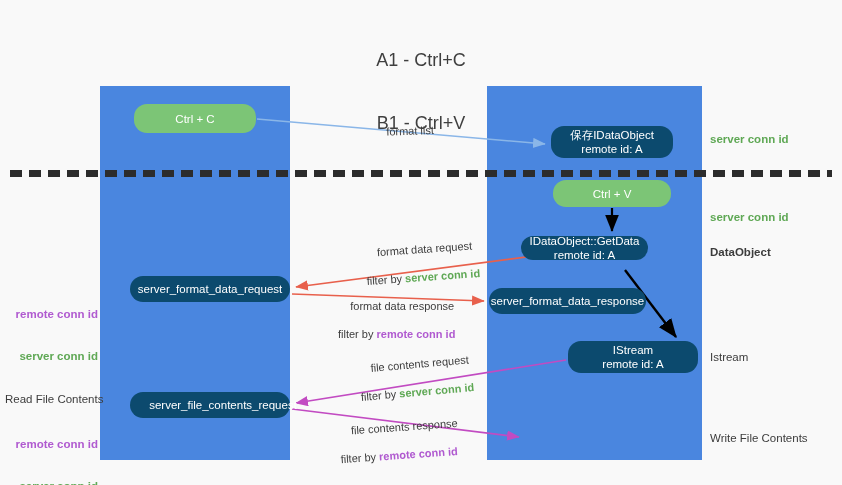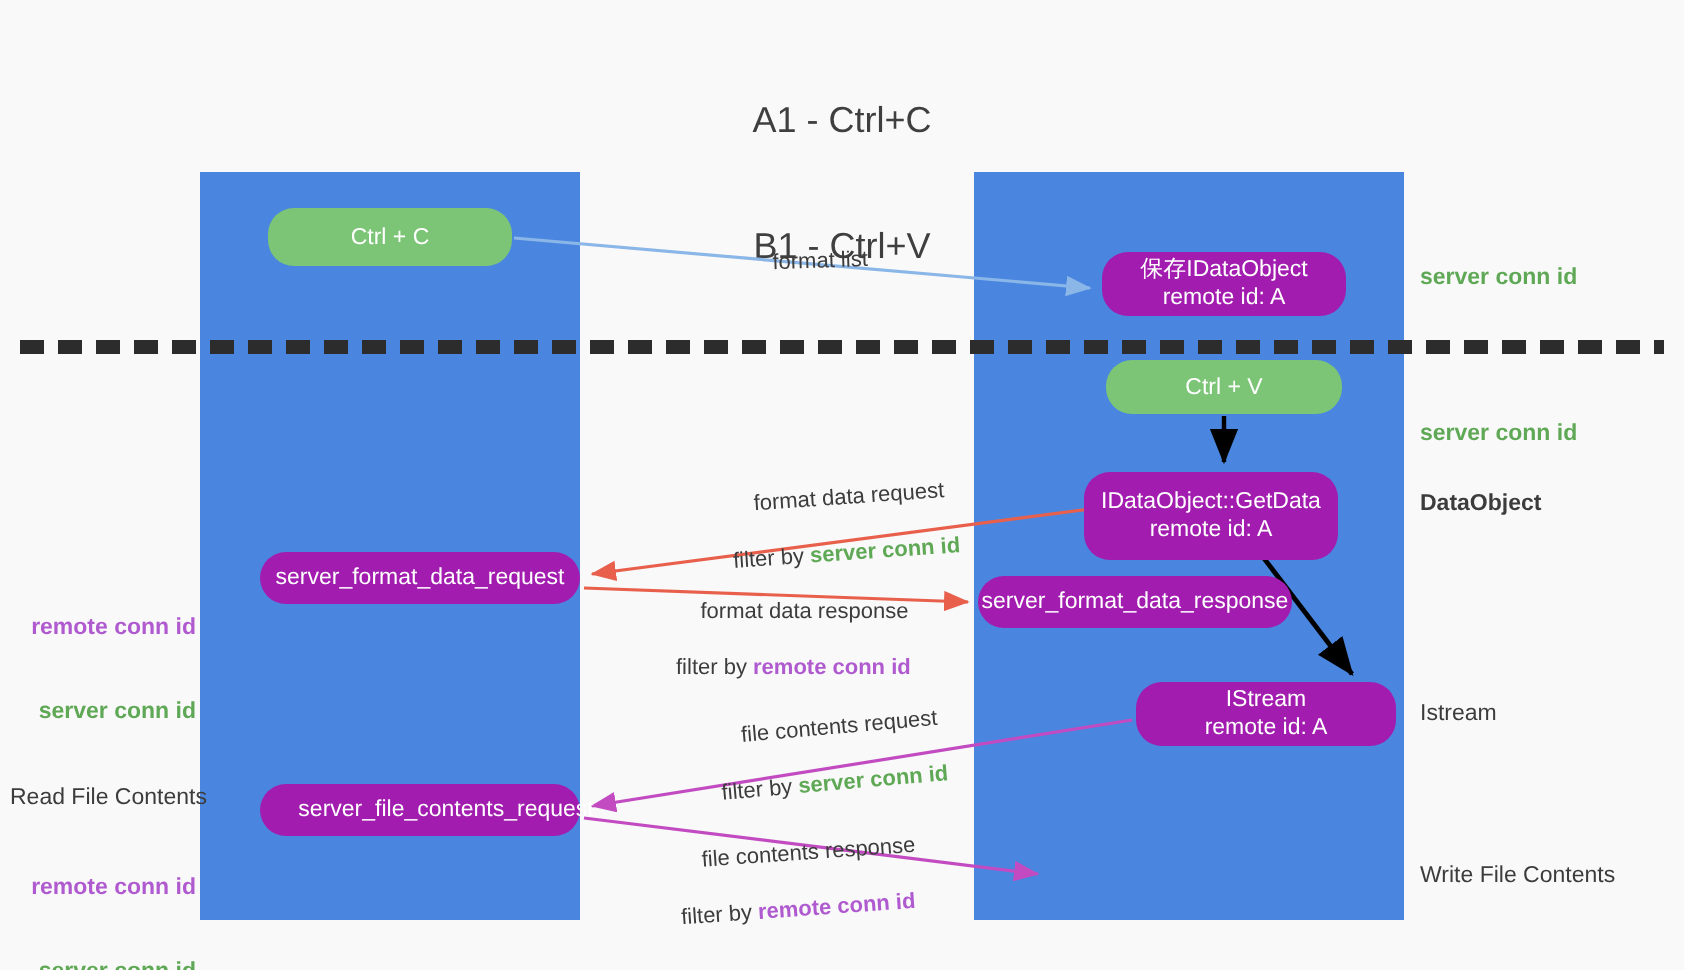--- a/index.html
+++ b/index.html
@@ -79,26 +79,26 @@
     justify-content: center;
     color: #ffffff;
     font-size: 11.5px;
     line-height: 14px;
     text-align: center;
     white-space: pre;
     z-index: 6;
     border-radius: 13px;
   }
   .node.green { background: #7cc576; }
-  .node.orange { background: #a21caf; }
+  .node.orange { background: #0c4a6e; }
 
   #n-ctrlc   { left: 134px; top: 104px; width: 122px; height: 29px; }
   #n-save    { left: 551px; top: 126px; width: 122px; height: 32px; }
   #n-ctrlv   { left: 553px; top: 180px; width: 118px; height: 27px; }
-  #n-getdata { left: 542px; top: 236px; width: 127px; height: 44px; }
+  #n-getdata { left: 521px; top: 236px; width: 127px; height: 24px; }
   #n-fdreq   { left: 130px; top: 276px; width: 160px; height: 26px; }
   #n-fdres   { left: 489px; top: 288px; width: 157px; height: 26px; }
   #n-istream { left: 568px; top: 341px; width: 130px; height: 32px; }
   #n-fcreq   { left: 130px; top: 392px; width: 160px; height: 26px; padding-left: 26px; }
   #n-fcres   { left: 524px; top: 424px; width: 161px; height: 26px; }
 
   
   .side {
     position: absolute;
     font-size: 11.5px;

